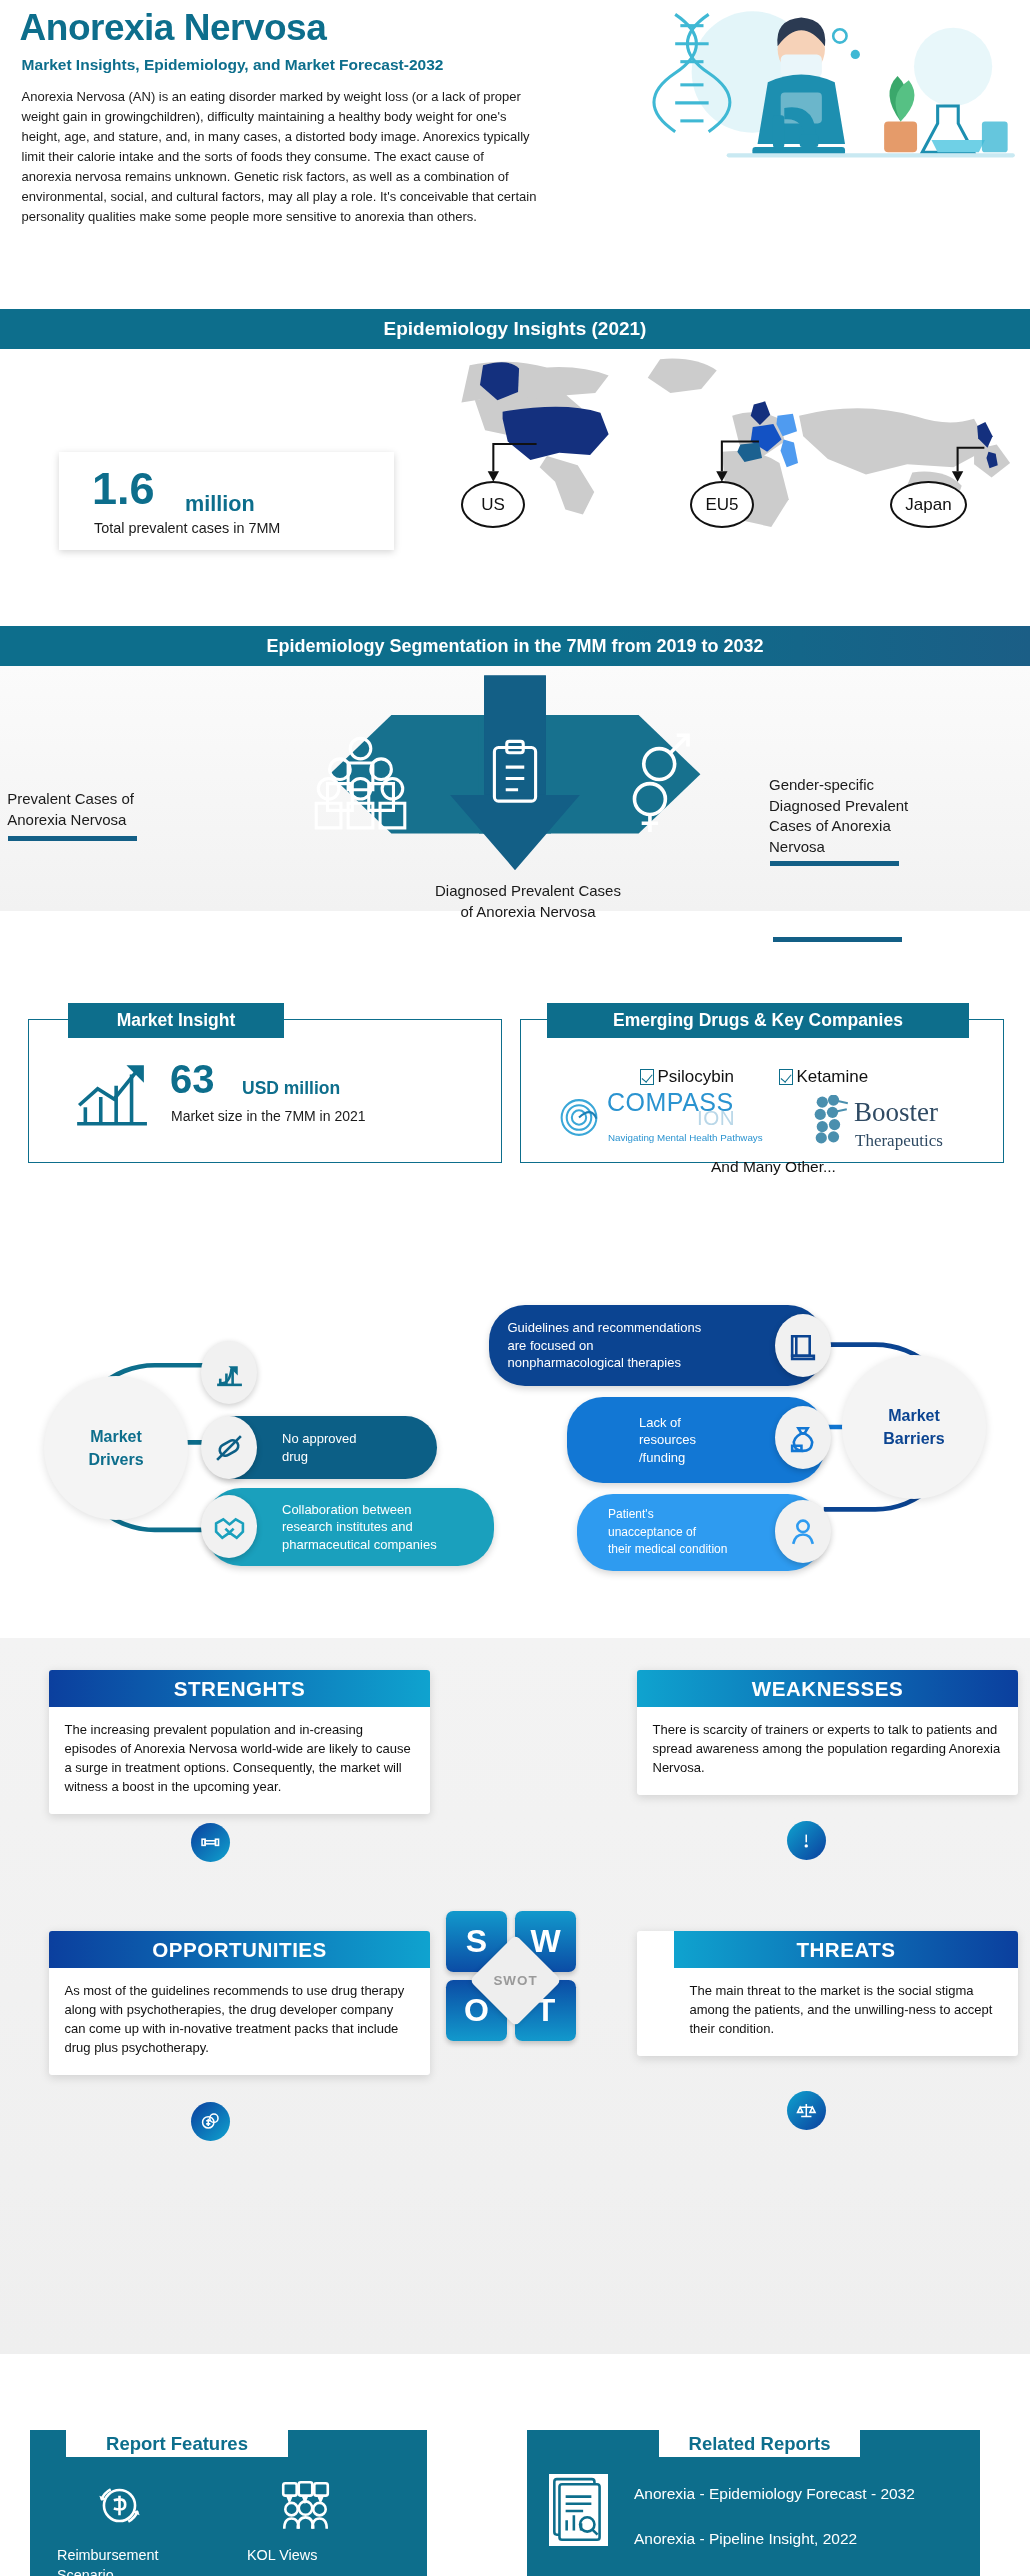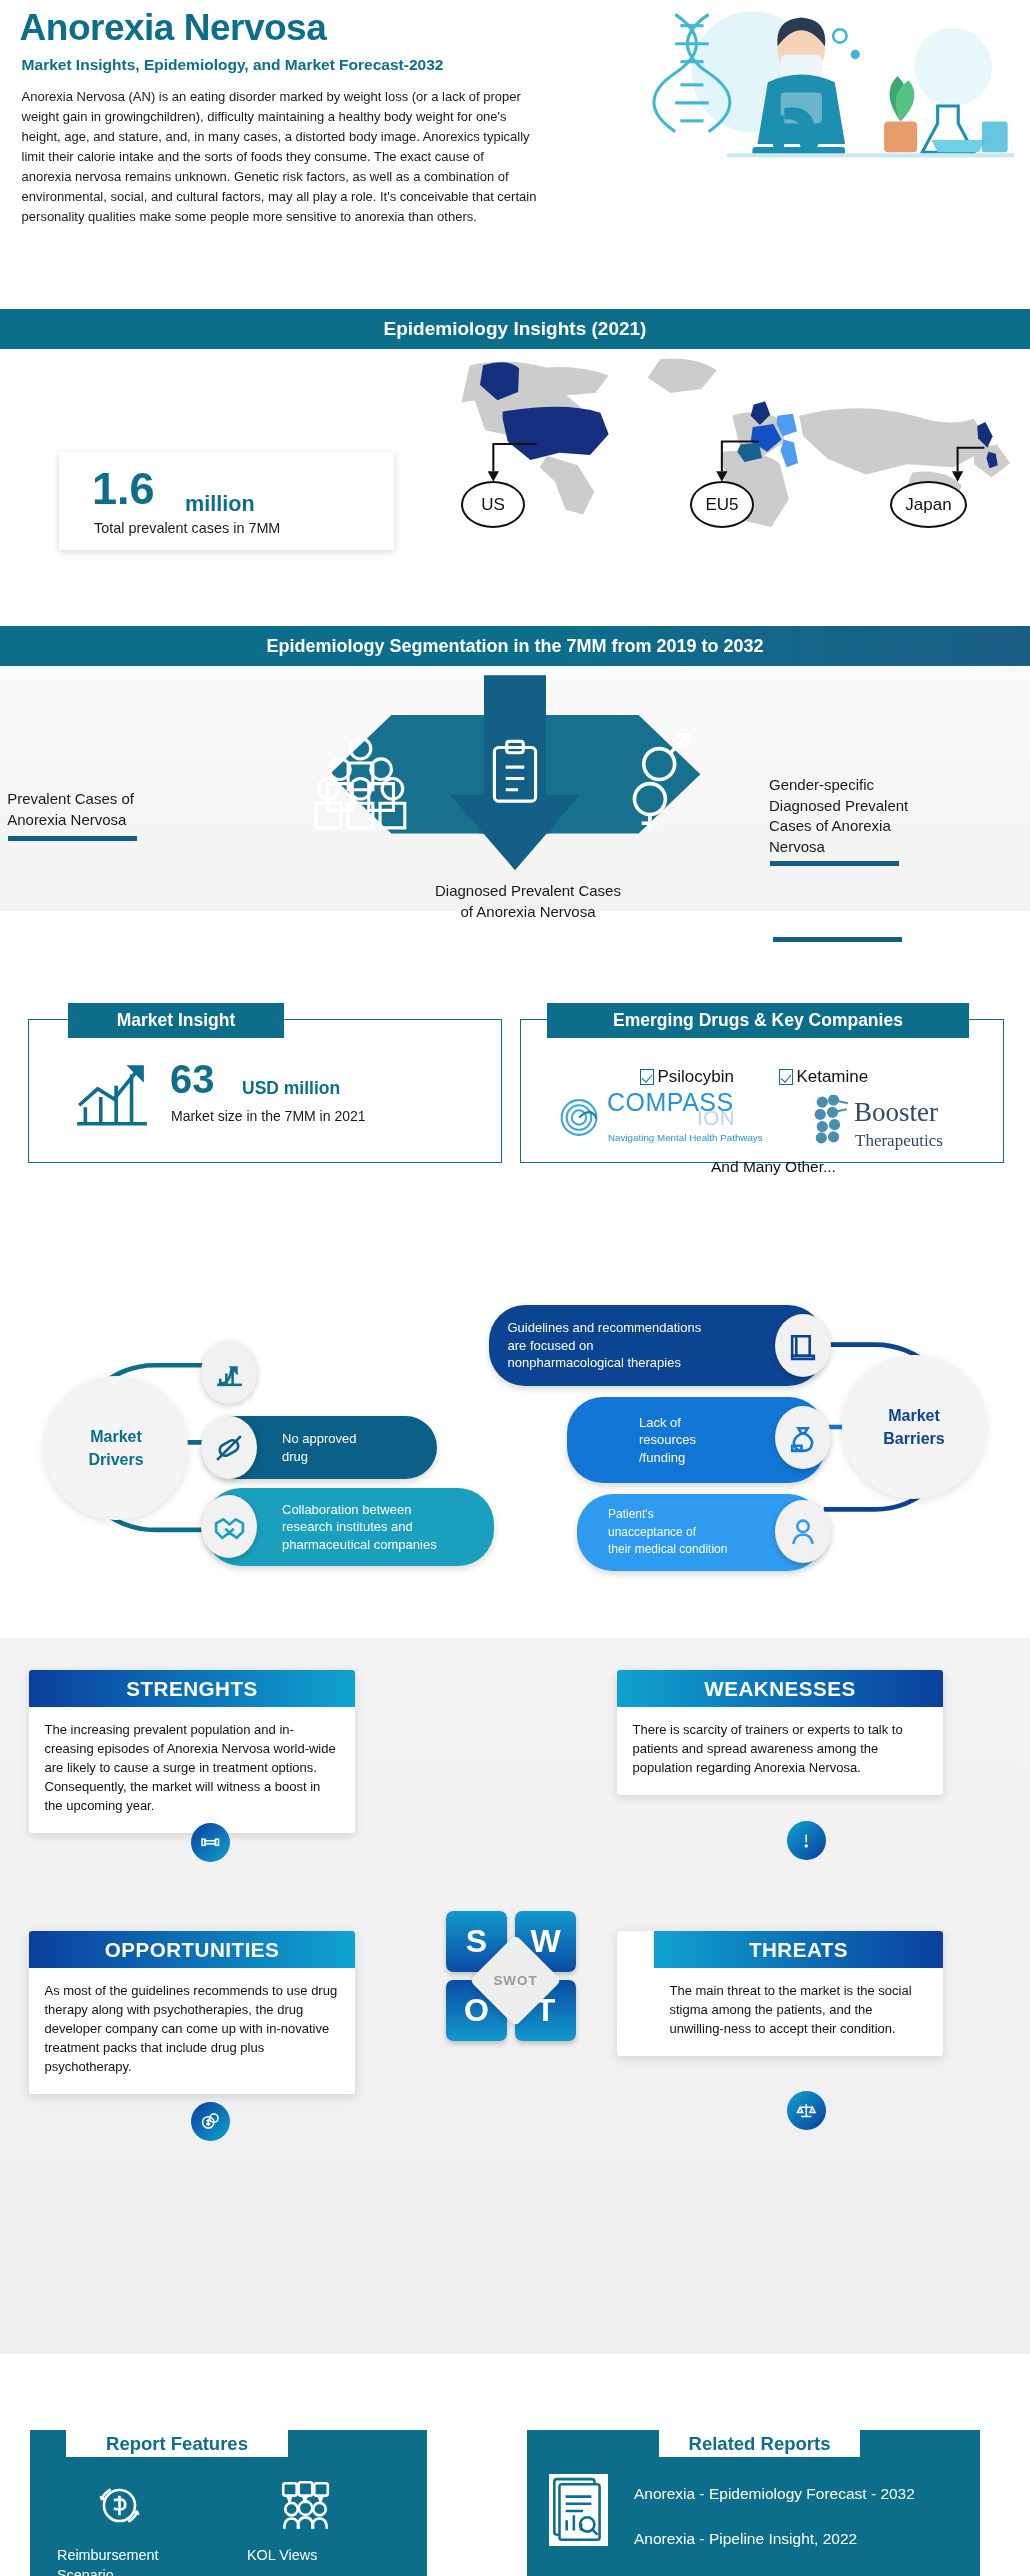--- a/index.html
+++ b/index.html
@@ -72,22 +72,22 @@
   .pill { position:absolute; border-radius:36px; color:#fff; display:flex; align-items:center;
     font-size:13px; line-height:17.5px; box-shadow:0 3.1px 7.2px rgba(0,0,0,.16); }
   .pill-text { flex:1; }
   .pill-icon { position:absolute; width:56px; height:63px; border-radius:50%;
     background:#f1f1f1; box-shadow:0 2.1px 6.2px rgba(0,0,0,.2);
     display:flex; align-items:center; justify-content:center; }
 
   
   #swot-section { position:absolute; left:0; top:1638px; width:1030px; height:716px;
     background:linear-gradient(180deg,#f3f3f3 0%,#efefef 100%); }
-  .swot-card { position:absolute; width:326px; background:#fff; border-radius:3px;
-    box-shadow:0 2.6px 9.3px rgba(0,0,0,.13); overflow:hidden; }
+  .swot-card { position:absolute; width:381px; background:#fff; border-radius:3px;
+    box-shadow:0 2.6px 9.3px rgba(0,0,0,.13); overflow:hidden;margin-left:20px; }
   .swot-head { height:37px; display:flex; align-items:center; justify-content:center;
     color:#fff; font-weight:bold; font-size:20.6px; letter-spacing:0.5px; }
   .swot-body { padding:13.4px 15.5px 17.5px 15.5px; font-size:13px; line-height:19px; color:#111; }
   .swot-badge { position:absolute; width:39px; height:39px; border-radius:50%;
     display:flex; align-items:center; justify-content:center; color:#fff; font-size:17.5px; }
   .swot-quad { position:absolute; width:61px; height:61px; border-radius:7.2px;
     display:flex; align-items:center; justify-content:center;
     color:#fff; font-weight:bold; font-size:32px;
     box-shadow:0 2.1px 5.2px rgba(0,0,0,.2); }
   #swot-diamond { position:absolute; width:65px; height:65px; background:#eeeeee;

